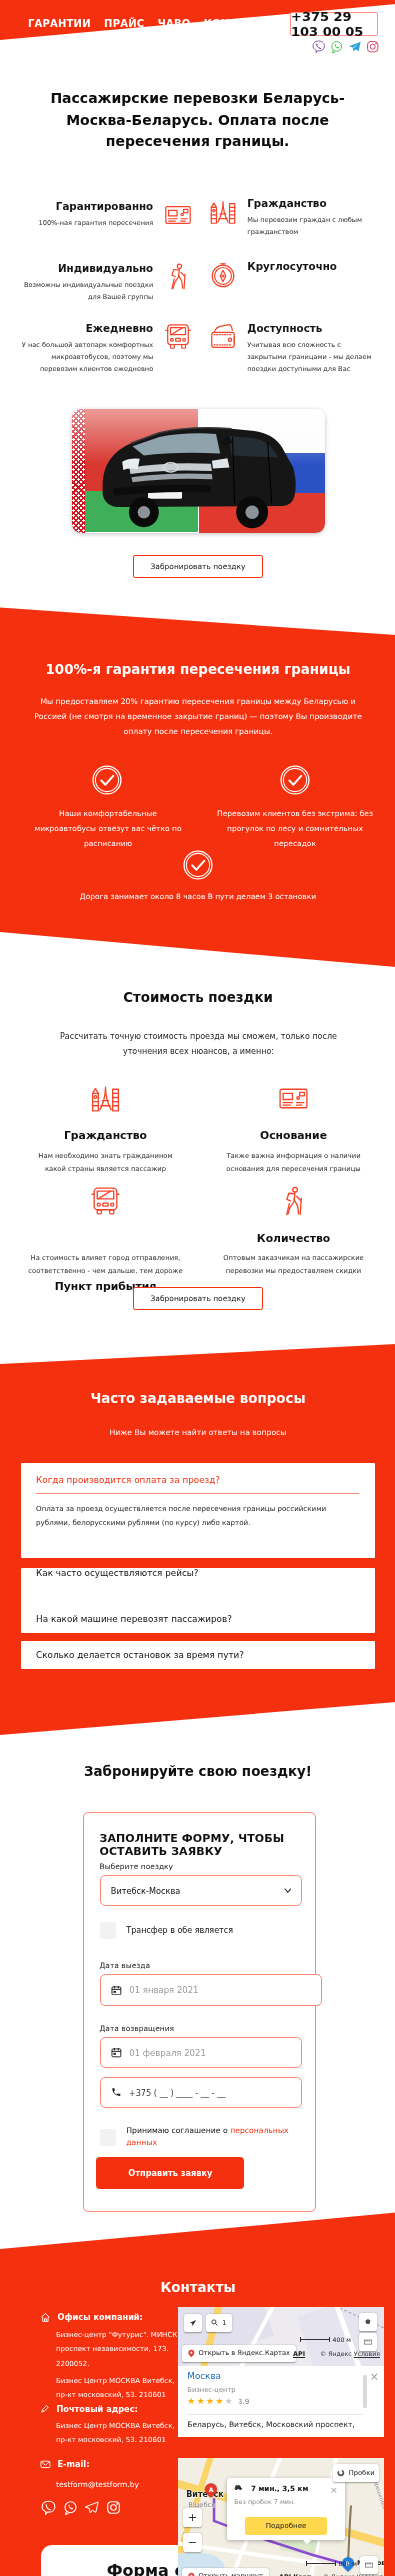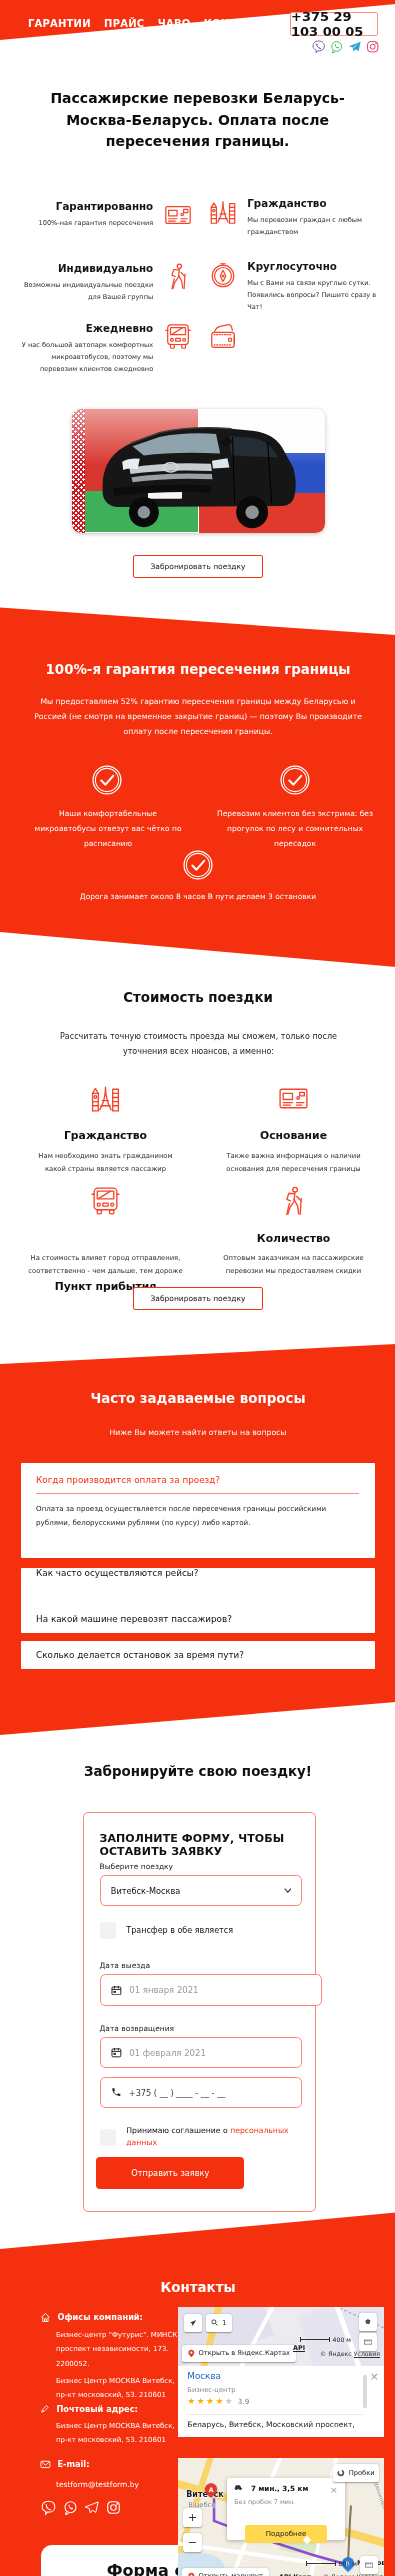--- a/index.html
+++ b/index.html
@@ -36,21 +36,21 @@
 .pcardx{position:absolute;font-size:6.8px;line-height:1.9;color:#2e2e2e;text-align:center}
 
 .faq-card{position:absolute;background:#fff;border-radius:1px;left:20.6px;width:354px;cursor:pointer}
 .fq{font-size:8.8px}
 .fqred{color:#f5300f}
 
 .lbl{position:absolute;font-size:7.5px;color:#222}
 .inputbox{position:absolute;border:0.5px solid #ff8672;border-radius:5.2px;background:#fff;display:flex;align-items:center;padding:0 10.3px;gap:7.7px}
 .gray{color:#9a9a9a}
 .chk{background:#f2f2f2;border-radius:3.1px;flex:none;cursor:pointer}
-.btn-red{position:absolute;background:#f5300f;color:#fff;font-weight:400;display:flex;align-items:center;justify-content:center;border-radius:4.1px;cursor:pointer}
+.btn-red{position:absolute;background:#f5300f;color:#fff;font-weight:700;display:flex;align-items:center;justify-content:center;border-radius:4.1px;cursor:pointer}
 .redlink{color:#f5300f;cursor:pointer}
 
 .c-head{display:flex;gap:6.7px;align-items:center;color:#fff;font-weight:700;font-size:8.2px}
 .c-txt{color:#fff;font-size:7px;line-height:2.05}
 
 .map{position:absolute;background:#f2eee4;overflow:hidden}
 .pill{position:absolute;background:#fff;border-radius:2.6px;box-shadow:0 0.5px 1.5px rgba(0,0,0,.35);display:flex;align-items:center;justify-content:center;gap:3.6px;cursor:pointer}
 .mlink{font-size:6.4px;color:#222;text-decoration:underline;font-weight:700;cursor:pointer}
 .mcopy{position:absolute;font-size:6.2px;color:#333}
 .mcopy u{cursor:pointer}
@@ -167,21 +167,20 @@
         <circle cx="32" cy="34" r="23"></circle>
         <circle cx="32" cy="34" r="18"></circle>
         <path d="M32 22 L38 34 L32 46 L26 34 Z"></path>
         <circle cx="32" cy="34" r="2"></circle>
         <path d="M27 8 h10"></path>
         <line x1="32" y1="8" x2="32" y2="11"></line>
       </g>
     </svg>
   <div style="flex:1">
     <div class="ftit">Круглосуточно</div>
-    <div class="ftx" style="width:131px">Мы с Вами на связи круглые сутки. Появились вопросы? Пишите сразу в Чат!</div>
   </div>
 </div>
 <div class="feat" style="left:17.5px;top:322px;width:175px">
   <div class="tright" style="flex:1">
     <div class="ftit">Ежедневно</div>
     <div class="ftx">У нас большой автопарк комфортных микроавтобусов, поэтому мы перевозим клиентов ежедневно</div>
   </div>
   <svg class="ficon" viewBox="0 0 64 64">
       <g class="fic">
         <rect x="10" y="6" width="44" height="42" rx="7"></rect>
@@ -200,20 +199,24 @@
   <svg class="ficon" viewBox="0 0 64 64">
       <g class="fic">
         <rect x="8" y="22" width="48" height="32" rx="5"></rect>
         <path d="M14 20 q4 -9 14 -11 l14 -3 q6 -1 8 4 l2 8"></path>
         <line x1="13" y1="27" x2="51" y2="27" stroke-dasharray="2 3.5"></line>
         <line x1="13" y1="49" x2="51" y2="49" stroke-dasharray="2 3.5"></line>
         <circle cx="47" cy="38" r="3.5"></circle>
         <path d="M56 31 v14"></path>
       </g>
     </svg>
+  <div style="flex:1">
+    <div class="ftit">Доступность</div>
+    <div class="ftx" style="width:129px">Учитывая всю сложность с закрытыми границами - мы делаем поездки доступными для Вас</div>
+  </div>
 </div>
 
 <div class="vanframe">
   <div class="abs" style="left:0;top:0;width:13.4px;height:100%;background:#fff;background-image:repeating-linear-gradient(45deg,#ce1720 0 1.5px,transparent 1.5px 3.6px),repeating-linear-gradient(-45deg,#ce1720 0 1.5px,transparent 1.5px 3.6px)"></div>
   <div class="abs" style="left:13.4px;top:0;width:113px;height:82px;background:#d8372f"></div>
   <div class="abs" style="left:13.4px;top:82px;width:113px;height:41px;background:#3faf5a"></div>
   <div class="abs" style="left:127px;top:0;width:127px;height:44px;background:#fdfdfd"></div>
   <div class="abs" style="left:127px;top:44px;width:127px;height:40px;background:#2b52c5"></div>
   <div class="abs" style="left:127px;top:84px;width:127px;height:40px;background:#e03a2f"></div>
   <div class="gloss"></div>
@@ -234,21 +237,21 @@
   <circle cx="120" cy="206" r="29" fill="#0a0a0a"></circle>
     <circle cx="120" cy="206" r="12" fill="#8d9499"></circle>
   <circle cx="330" cy="206" r="31" fill="#0a0a0a"></circle>
     <circle cx="330" cy="206" r="13" fill="#8d9499"></circle>
   <path d="M268 70 L284 58 L292 70 L278 78 Z" fill="#101010"></path>
 </svg>
 <div class="btn-outline" style="left:133px;top:555px;width:130px;height:23px">Забронировать поездку</div>
 
 <div class="red-band" style="top:587px;height:381px;clip-path:polygon(0 20.6px,100% 48px,100% 380px,0 345px)"></div>
 <div class="abs white sec-title" style="left:0;top:662px;width:396px;z-index:2">100%-я гарантия пересечения границы</div>
-<div class="abs white center" style="left:33px;top:694px;width:330px;font-size:7.7px;line-height:1.95;z-index:2">Мы предоставляем 52% гарантию пересечения границы между Беларусью и Россией (не смотря на временное закрытие границ) — поэтому Вы производите оплату после пересечения границы.</div>
+<div class="abs white center" style="left:33px;top:694px;width:330px;font-size:7.7px;line-height:1.95;z-index:2">Мы предоставляем 20% гарантию пересечения границы между Беларусью и Россией (не смотря на временное закрытие границ) — поэтому Вы производите оплату после пересечения границы.</div>
 <svg class="abs" style="left:91px;top:764px;width:32px;height:32px;z-index:2" viewBox="0 0 62 62">
     <g stroke="#fff" fill="none" stroke-linecap="round" stroke-linejoin="round">
       <circle cx="31" cy="31" r="27" stroke-width="2.5"></circle>
       <circle cx="31" cy="31" r="22.5" stroke-width="2"></circle>
       <path d="M20 32 l8 8 l15 -17" stroke-width="4"></path>
     </g>
   </svg>
 <svg class="abs" style="left:279px;top:764px;width:32px;height:32px;z-index:2" viewBox="0 0 62 62">
     <g stroke="#fff" fill="none" stroke-linecap="round" stroke-linejoin="round">
       <circle cx="31" cy="31" r="27" stroke-width="2.5"></circle>
@@ -495,21 +498,21 @@
         <path d="M5 2 v4 M9 2 v3 M13 2 v4" stroke="#555" stroke-width="1.5"></path>
       </svg>
     </div>
   <div class="pill" style="left:4.1px;top:38px;height:16.5px;padding:0 6.2px">
     <svg style="width:6.7px;height:8.8px" viewBox="0 0 18 22">
         <path d="M9 1 C13.5 1 17 4.5 17 9 C17 14.5 9 21 9 21 C9 21 1 14.5 1 9 C1 4.5 4.5 1 9 1 Z" fill="#e6392b"></path>
         <circle cx="9" cy="9" r="3" fill="#fff"></circle>
       </svg>
     <span style="font-size:6.7px;color:#222">Открыть в Яндекс.Картах</span>
   </div>
-  <span class="mlink abs" style="left:115px;top:37px">API</span>
+  <span class="mlink abs" style="left:115px;top:43px">API</span>
   <div class="mcopy" style="left:142px;top:43px"><span>© Яндекс</span> <u>Условия</u></div>
 </div>
 
 <div class="abs" style="left:178px;top:2366px;width:206px;height:71px;background:#fff;z-index:2">
   <div class="abs" style="left:9.3px;top:5.2px;font-size:8.8px;color:#1d6ac2">Москва</div>
   <div class="abs" style="left:9.3px;top:19.6px;font-size:6.7px;color:#8b8b8b">Бизнес-центр</div>
   <div class="abs" style="left:9.3px;top:30px;display:flex;align-items:center;gap:1.5px">
     <span class="st">★</span>
       <span class="st">★</span>
       <span class="st">★</span>
@@ -548,21 +551,21 @@
   <div class="abs halo" style="left:179px;top:101px;font-size:6.7px;font-weight:700;color:#222">Московск</div>
   <div class="popup" style="left:49px;top:19.6px;width:118px;height:62px;padding:6.2px 7.2px">
     <div style="display:flex;align-items:flex-start;gap:8px">
       <svg style="width:8.8px;height:6.7px" viewBox="0 0 24 17">
           <path fill="#333" d="M2 10 L5 3 h11 l4 7 h2 v4 h-2.2 a2.6 2.6 0 0 1 -5.2 0 h-6.2 a2.6 2.6 0 0 1 -5.2 0 H2 Z"></path>
         </svg>
       <span style="font-size:7.2px;font-weight:700">7 мин., 3,5 км</span>
       <span style="margin-left:auto;font-size:9.3px;color:#9a9a9a;cursor:pointer">×</span>
     </div>
     <div style="margin-top:3.6px;font-size:6.4px;color:#8b8b8b">Без пробок 7 мин.</div>
-    <div class="ybtn" style="margin:19px auto 0;width:82px;height:17.5px">Подробнее</div>
+    <div class="ybtn" style="margin:11px auto 0;width:82px;height:17.5px">Подробнее</div>
     <div class="abs" style="left:77px;bottom:-3.1px;width:6.2px;height:6.2px;background:#fff;transform:rotate(45deg)"></div>
   </div>
   <div class="zbtn" style="left:5.2px;top:50px">+</div>
   <div class="zbtn" style="left:5.2px;top:75px">−</div>
   <div class="pill" style="left:155px;top:6.2px;width:46px;height:17.5px;padding:0 4.1px">
     <svg style="width:7.7px;height:7.7px" viewBox="0 0 18 18">
         <circle cx="9" cy="9" r="6" stroke="#555" stroke-width="4" fill="none" stroke-dasharray="22 8"></circle>
       </svg>
     <span style="font-size:6.7px;color:#222">Пробки</span>
   </div>

